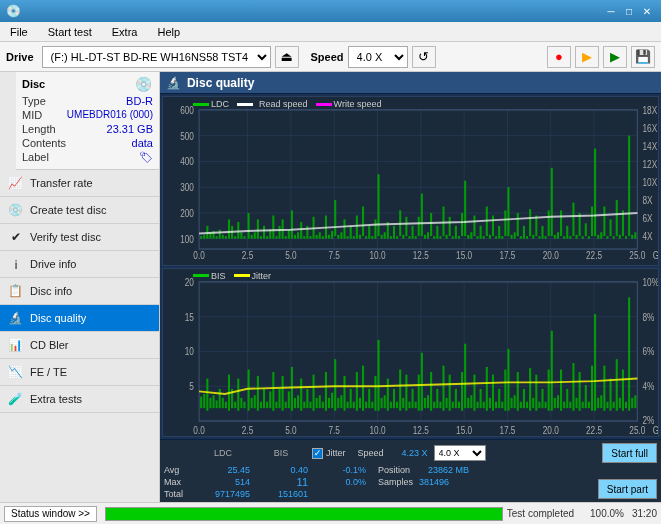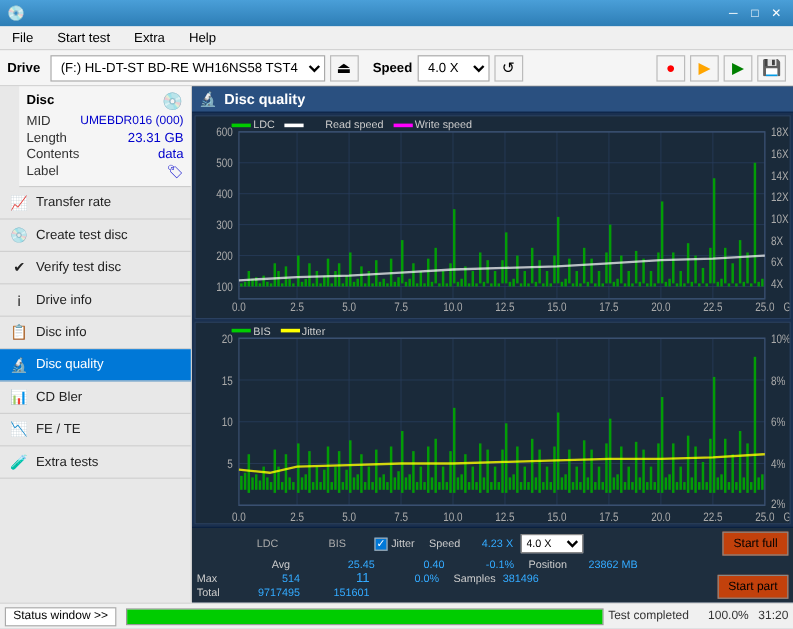--- a/index.html
+++ b/index.html
@@ -55,21 +55,21 @@
     
     .content { flex: 1; background: #1a3050; display: flex; flex-direction: column; overflow: hidden; }
     .content-header { background: #2a5080; display: flex; align-items: center; padding: 2px 6px; gap: 6px; height: 22px; border-bottom: 1px solid #0a2040; }
     .content-header-icon { color: #88ccff; font-size: 12px; }
     .content-title { color: white; font-size: 12px; font-weight: bold; }
 
     
     .charts-area { flex: 1; display: flex; flex-direction: column; }
     .jitter-check { width: 11px; height: 11px; background: #0078d7; border: 1px solid #aaa; display: inline-flex; align-items: center; justify-content: center; color: white; font-size: 9px; }
     .start-btns { display: flex; flex-direction: column; gap: 2px; }
-    .start-btn { height: 20px; font-size: 10px; border: 1px solid #888; background: #c2410c; padding: 0 8px; cursor: pointer; white-space: nowrap; }
+    .start-btn { height: 20px; font-size: 10px; border: 1px solid #888; background: #7dd3fc; padding: 0 8px; cursor: pointer; white-space: nowrap; }
   </style>
 </head>
 <body>
 
 <div class="titlebar">
   <div class="titlebar-title">
     <span>💿</span>
   </div>
   <div class="titlebar-controls">
     <div class="title-btn">─</div>
@@ -106,20 +106,24 @@
 <div class="main">
 
   <div class="sidebar">
 
     <div class="disc-panel">
       <div class="disc-header">
         <span class="disc-title">Disc</span>
         <span class="disc-icon">💿</span>
       </div>
       <div class="disc-row">
+        <span class="disc-key">Type</span>
+        <span class="disc-value">BD-R</span>
+      </div>
+      <div class="disc-row">
         <span class="disc-key">MID</span>
         <span class="disc-value" style="font-size:10px;">UMEBDR016 (000)</span>
       </div>
       <div class="disc-row">
         <span class="disc-key">Length</span>
         <span class="disc-value">23.31 GB</span>
       </div>
       <div class="disc-row">
         <span class="disc-key">Contents</span>
         <span class="disc-value">data</span>
@@ -179,21 +183,21 @@
 
     <div class="charts-area">
 
       <div style="flex:1; position:relative; margin:2px 2px 1px 2px; border:1px solid #2a4060; background:#1a2a3a; overflow:hidden;">
         
         <div style="position:absolute; top:2px; left:30px; display:flex; gap:8px; z-index:10;">
           <span style="display:flex;align-items:center;gap:2px;font-size:9px;color:#ccc;">
             <span style="display:inline-block;width:16px;height:3px;background:#00cc00;"></span>
             <span>LDC</span>
           </span>
-          <span style="display:flex;align-items:center;gap:18px;font-size:9px;color:#ccc;">
+          <span style="display:flex;align-items:center;gap:6px;font-size:9px;color:#ccc;">
             <span style="display:inline-block;width:16px;height:3px;background:#ffffff;"></span>
             <span>Read speed</span>
           </span>
           <span style="display:flex;align-items:center;gap:2px;font-size:9px;color:#ccc;">
             <span style="display:inline-block;width:16px;height:3px;background:#ff00ff;"></span>
             <span>Write speed</span>
           </span>
         </div>
         <svg width="100%" height="100%" viewBox="0 0 480 130" preserveAspectRatio="none">
 
@@ -617,21 +621,21 @@
           <option>4.0 X</option>
         </select>
         <div class="start-btns" style="margin-left:auto;">
           <button class="start-btn">Start full</button>
         </div>
       </div>
 
       <div style="display:flex; align-items:flex-start; gap:4px;">
         <div style="display:flex; flex-direction:column; gap:1px; flex:1;">
 
-          <div style="display:flex; align-items:center; gap:4px;justify-content:center;">
+          <div style="display:flex; align-items:center; gap:4px;">
             <span style="width:28px; color:#ccc; font-size:9px;">Avg</span>
             <span style="width:54px; color:#33aaff; font-size:9px; text-align:right;">25.45</span>
             <span style="width:54px; color:#33aaff; font-size:9px; text-align:right;">0.40</span>
             <span style="width:54px; color:#33aaff; font-size:9px; text-align:right;">-0.1%</span>
             <span style="margin-left:8px; color:#ccc; font-size:9px;">Position</span>
             <span style="color:#33aaff; font-size:9px; margin-left:14px;">23862 MB</span>
           </div>
 
           <div style="display:flex; align-items:center; gap:4px;">
             <span style="width:28px; color:#ccc; font-size:9px;">Max</span>

